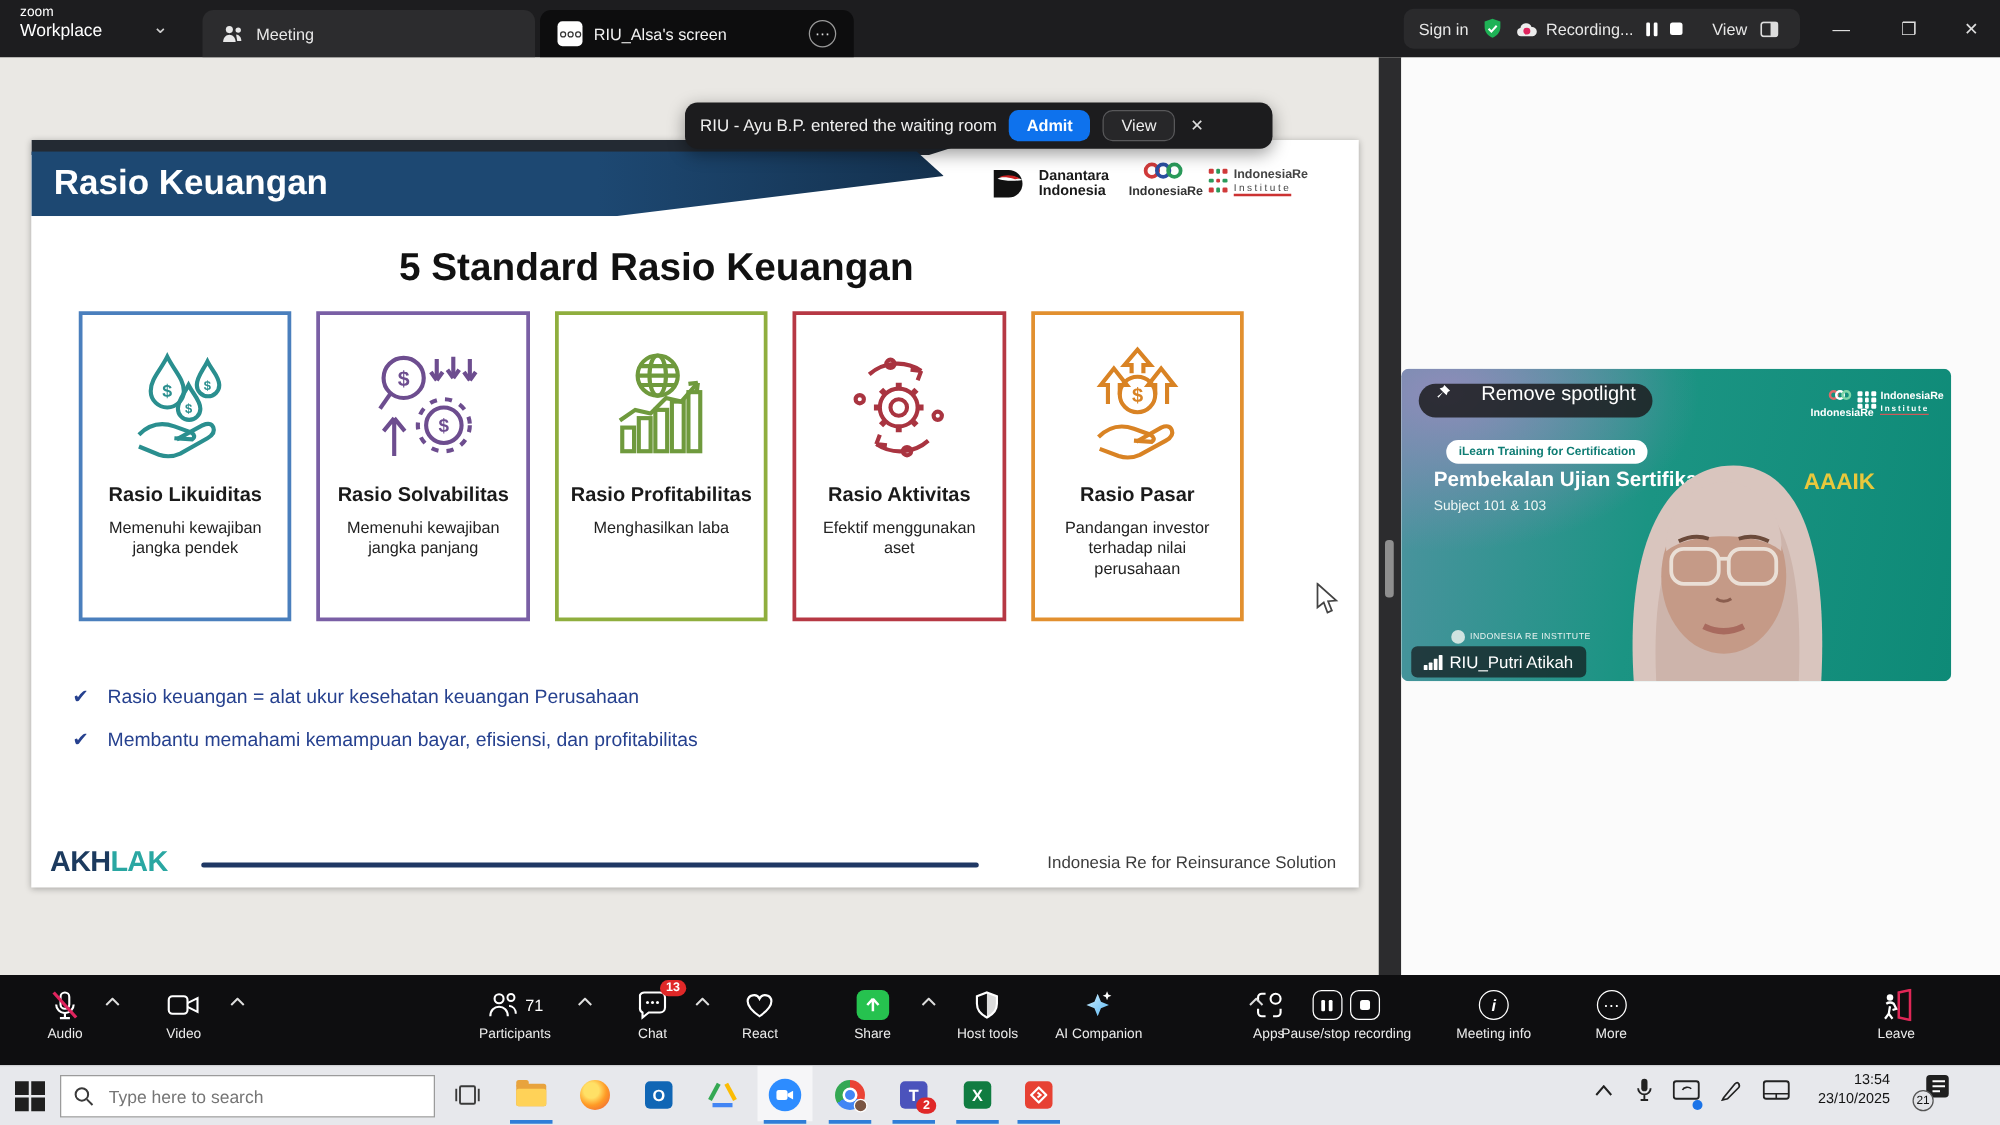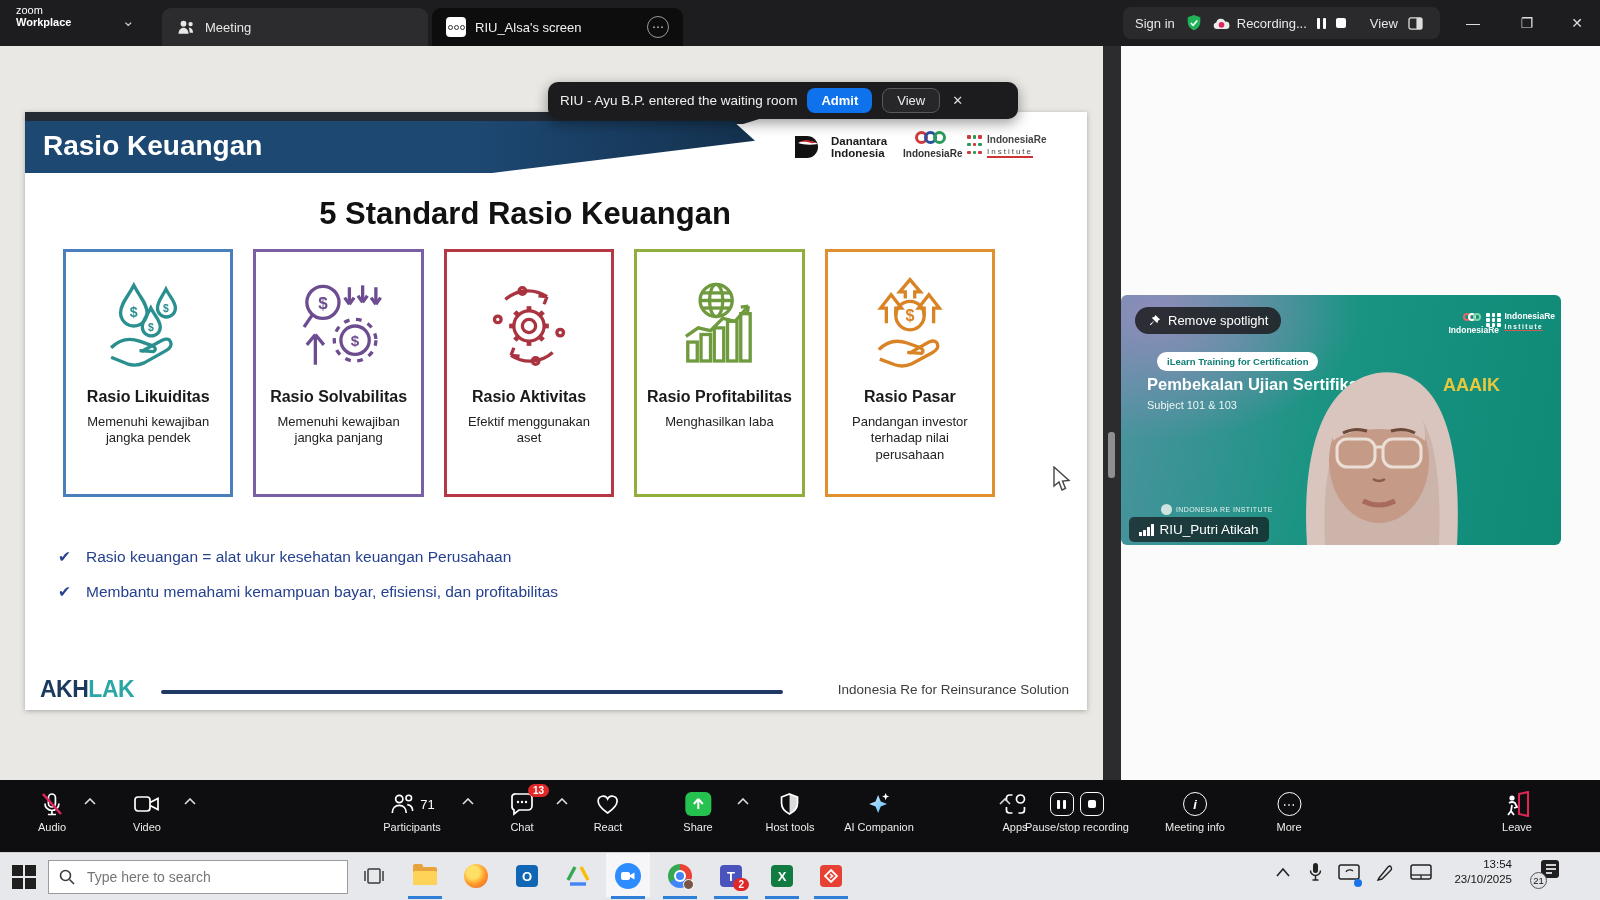--- a/index.html
+++ b/index.html
@@ -3,21 +3,21 @@
 <meta charset="utf-8">
 <style>
   html,body{margin:0;padding:0;background:#555;}
   *{box-sizing:border-box;font-family:"Liberation Sans",sans-serif;}
   #stage{position:relative;width:1600px;height:900px;overflow:hidden;background:#eae8e4;}
   .abs{position:absolute;}
   
   #titlebar{left:0;top:0;width:1600px;height:46px;background:#1d1d1f;color:#e8e8e8;}
   .brand{left:16px;top:5px;line-height:1.05;color:#fff;}
   .brand .b1{font-size:11px;}
-  .brand .b2{font-size:11px;font-weight:700;}
+  .brand .b2{font-size:14px;font-weight:400;}
   .tb-chev{left:122px;top:12px;font-size:15px;color:#cfcfcf;}
   .tab{height:38px;top:8px;border-radius:9px 9px 0 0;display:flex;align-items:center;gap:9px;padding:0 14px;font-size:13px;}
   #tab-meeting{left:162px;width:266px;background:#2c2c2e;}
   #tab-screen{left:432px;width:251px;background:#0d0d0e;color:#f2f2f2;}
   .favicon{width:20px;height:20px;border-radius:4px;background:#fff;display:flex;align-items:center;justify-content:center;gap:1px;}
   .favicon i{width:5px;height:5px;border-radius:50%;border:1.5px solid #333;display:block;}
   .tab-ellipsis{margin-left:auto;width:22px;height:22px;border:1px solid #9a9a9a;border-radius:50%;display:flex;align-items:center;justify-content:center;font-size:12px;color:#ddd;}
   #tb-right{left:1123px;top:7px;width:317px;height:32px;background:#2a2a2c;border-radius:8px;display:flex;align-items:center;gap:10px;padding:0 12px;font-size:13px;}
   .rec-pill{display:flex;align-items:center;gap:7px;}
   .pp-bar{display:inline-flex;gap:3px;}
@@ -51,21 +51,21 @@
   .dan-txt{font-size:11.5px;font-weight:800;color:#1a1a1a;line-height:1.05;}
   .ire-circles i{display:inline-block;width:13px;height:13px;border-radius:50%;border:3.5px solid #333;margin-left:-4px;}
   .akh{font-size:23px;font-weight:800;letter-spacing:-.5px;}
   .akh .p1{color:#1c3a5e;} .akh .p2{color:#2aa7a2;}
   .foot-line{left:136px;top:578px;width:622px;height:4px;background:#1f3864;border-radius:2px;}
   .foot-right{right:18px;top:570px;font-size:13.5px;color:#3c3c3c;margin-left:19px;}
   
   #video{left:1121px;top:295px;width:440px;height:250px;border-radius:6px;overflow:hidden;background:
     radial-gradient(110% 120% at 8% 8%, #8f8cba 0%, rgba(143,140,186,0) 42%),
     linear-gradient(100deg,#4e93a0 0%,#1b9483 45%,#0e8a77 100%);}
-  .spot-pill{left:14px;top:12px;height:27px;background:rgba(28,28,30,.85);border-radius:14px;display:flex;align-items:center;gap:7px;padding:0 13px;color:#fff;font-size:13px;z-index:5;}
+  .spot-pill{left:14px;top:12px;height:27px;background:rgba(28,28,30,.85);border-radius:14px;display:flex;gap:24px;padding:0 13px;color:#fff;font-size:16px;z-index:5;}
   .il-badge{left:36px;top:57px;height:19px;background:#fff;border-radius:10px;display:flex;align-items:center;padding:0 10px;color:#0f7d74;font-size:9.5px;font-weight:700;z-index:2;}
   .v-title{left:26px;top:80px;color:#fff;font-size:16.5px;font-weight:700;z-index:1;white-space:nowrap;}
   .v-title-hl{left:322px;top:80px;color:#e9c83c;font-size:18px;font-weight:800;z-index:3;}
   .v-sub{left:26px;top:104px;color:#eef6f4;font-size:11px;z-index:1;}
   .v-logo{right:62px;top:12px;text-align:center;color:#fff;z-index:2;}
   .v-logo .cc i{display:inline-block;width:8px;height:8px;border-radius:50%;border:2.5px solid #fff;margin-left:-3px;}
   .v-logo .t{font-size:8.5px;font-weight:700;}
   .v-logo2{right:6px;top:16px;color:#fff;font-size:8.5px;font-weight:700;z-index:2;display:flex;align-items:flex-start;gap:3px;}
   .dotgrid{display:grid;grid-template-columns:repeat(3,4px);grid-gap:1.5px;margin-top:2px;}
   .dotgrid i{width:3.5px;height:3.5px;background:#fff;border-radius:1px;display:block;}
@@ -241,20 +241,38 @@
             <path d="M80 30 l-5-7 M80 30 l5-7"></path>
           <line x1="94" y1="14" x2="94" y2="30"></line>
             <path d="M94 32 l-5-7 M94 32 l5-7"></path>
           <circle cx="72" cy="70" r="15"></circle>
           <circle cx="72" cy="70" r="22" stroke-dasharray="6 7"></circle>
           <text x="72" y="76" font-size="16" font-weight="bold" fill="#6d4d8f" stroke="none" text-anchor="middle">$</text>
         </svg>
         <div class="ct">Rasio Solvabilitas</div>
         <div class="cd">Memenuhi kewajiban jangka panjang</div>
       </div>
+      <div class="card c3">
+        <svg viewBox="0 0 110 110" fill="none" stroke="#6f9a3d" stroke-width="3.5">
+          <circle cx="52" cy="28" r="17"></circle>
+          <ellipse cx="52" cy="28" rx="7" ry="17"></ellipse>
+          <line x1="35" y1="28" x2="69" y2="28"></line>
+          <line x1="37" y1="20" x2="67" y2="20"></line>
+          <line x1="37" y1="36" x2="67" y2="36"></line>
+          <rect x="22" y="72" width="10" height="20"></rect>
+          <rect x="36" y="64" width="10" height="28"></rect>
+          <rect x="50" y="57" width="10" height="35"></rect>
+          <rect x="64" y="50" width="10" height="42"></rect>
+          <rect x="78" y="42" width="10" height="50"></rect>
+          <polyline points="20,66 33,57 46,60 59,47 72,50 86,34"></polyline>
+          <path d="M86 34 l-8 1 M86 34 l-1 8"></path>
+        </svg>
+        <div class="ct">Rasio Profitabilitas</div>
+        <div class="cd">Menghasilkan laba</div>
+      </div>
       <div class="card c4">
         <svg viewBox="0 0 110 110" fill="none" stroke="#a93440" stroke-width="3.5">
           <circle cx="55" cy="55" r="16"></circle>
           <circle cx="55" cy="55" r="7"></circle>
           <g stroke-width="5">
             <line x1="55" y1="34" x2="55" y2="40"></line>
               <line x1="55" y1="70" x2="55" y2="76"></line>
             <line x1="34" y1="55" x2="40" y2="55"></line>
               <line x1="70" y1="55" x2="76" y2="55"></line>
             <line x1="40" y1="40" x2="44" y2="44"></line>
@@ -267,38 +285,20 @@
           <path d="M80 83 a36 36 0 0 1 -44 3"></path>
             <path d="M36 86 l9 1 M36 86 l3-8"></path>
           <circle cx="22" cy="48" r="3.5"></circle>
             <circle cx="88" cy="62" r="3.5"></circle>
           <circle cx="48" cy="18" r="3.5"></circle>
             <circle cx="62" cy="92" r="3.5"></circle>
         </svg>
         <div class="ct">Rasio Aktivitas</div>
         <div class="cd">Efektif menggunakan aset</div>
       </div>
-      <div class="card c3">
-        <svg viewBox="0 0 110 110" fill="none" stroke="#6f9a3d" stroke-width="3.5">
-          <circle cx="52" cy="28" r="17"></circle>
-          <ellipse cx="52" cy="28" rx="7" ry="17"></ellipse>
-          <line x1="35" y1="28" x2="69" y2="28"></line>
-          <line x1="37" y1="20" x2="67" y2="20"></line>
-          <line x1="37" y1="36" x2="67" y2="36"></line>
-          <rect x="22" y="72" width="10" height="20"></rect>
-          <rect x="36" y="64" width="10" height="28"></rect>
-          <rect x="50" y="57" width="10" height="35"></rect>
-          <rect x="64" y="50" width="10" height="42"></rect>
-          <rect x="78" y="42" width="10" height="50"></rect>
-          <polyline points="20,66 33,57 46,60 59,47 72,50 86,34"></polyline>
-          <path d="M86 34 l-8 1 M86 34 l-1 8"></path>
-        </svg>
-        <div class="ct">Rasio Profitabilitas</div>
-        <div class="cd">Menghasilkan laba</div>
-      </div>
       <div class="card c5">
         <svg viewBox="0 0 110 110" fill="none" stroke="#d98324" stroke-width="3.5">
           <path d="M30 52 v-16 h-6 l11-14 11 14 h-6 v8"></path>
           <path d="M70 44 v-8 h-6 l11-14 11 14 h-6 v16"></path>
           <path d="M50 26 v-7 h-6 l11-13 11 13 h-6 v7"></path>
           <circle cx="55" cy="44" r="15"></circle>
           <text x="55" y="50" font-size="17" font-weight="bold" fill="#d98324" stroke="none" text-anchor="middle">$</text>
           <path d="M22 80 q13-13 30-7 l14 5 q5 3 1 6 l-15-1"></path>
           <path d="M54 84 l21-12 q7-3 9 2 t-5 9 l-22 12 q-9 4-18 1 l-16-6"></path>
         </svg>

